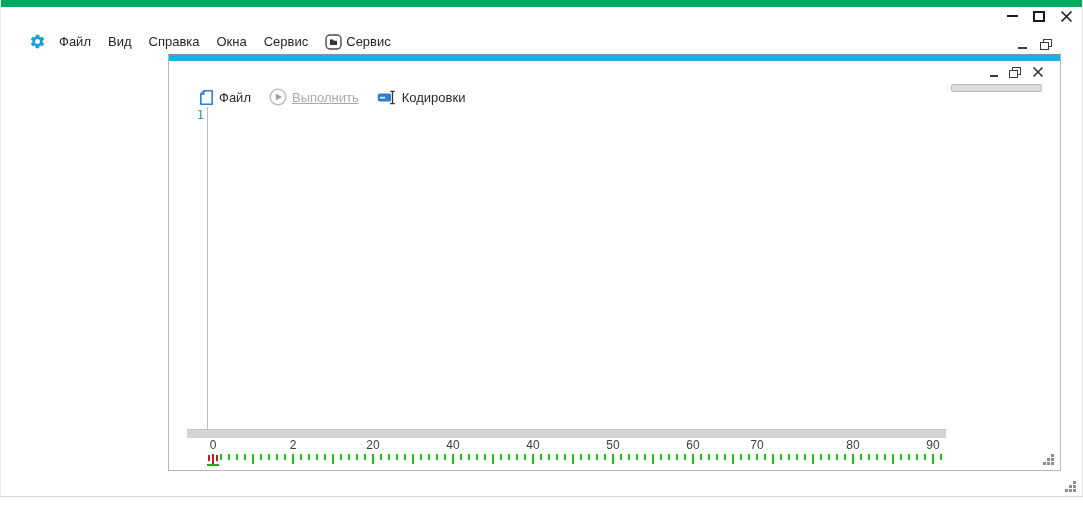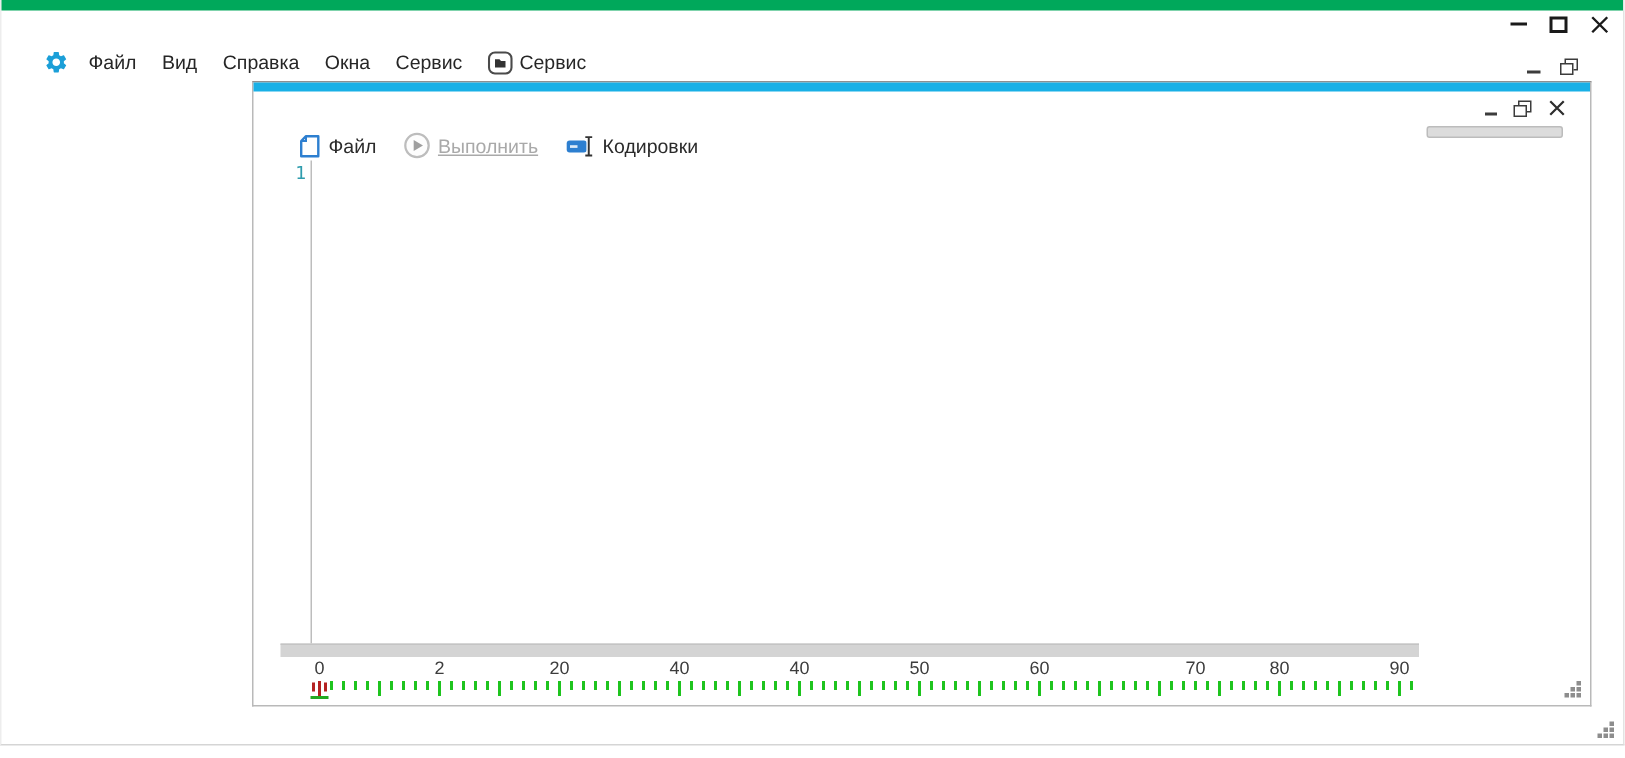--- a/index.html
+++ b/index.html
@@ -168,21 +168,21 @@
 
     <div class="ruler">
       <div class="ruler-labels">
           <span class="rl" style="left: 44px;">0</span>
           <span class="rl" style="left: 124px;">2</span>
           <span class="rl" style="left: 204px;">20</span>
           <span class="rl" style="left: 284px;">40</span>
           <span class="rl" style="left: 364px;">40</span>
           <span class="rl" style="left: 444px;">50</span>
           <span class="rl" style="left: 524px;">60</span>
-          <span class="rl" style="left: 628px;">70</span>
+          <span class="rl" style="left: 588px;">70</span>
           <span class="rl" style="left: 684px;">80</span>
           <span class="rl" style="left: 764px;">90</span>
         </div>
       <div class="ruler-ticks">
         <div class="marker">
           <span class="m-b m1"></span>
           <span class="m-b m2"></span>
           <span class="m-b m3"></span>
           <span class="m-base"></span>
         </div>

